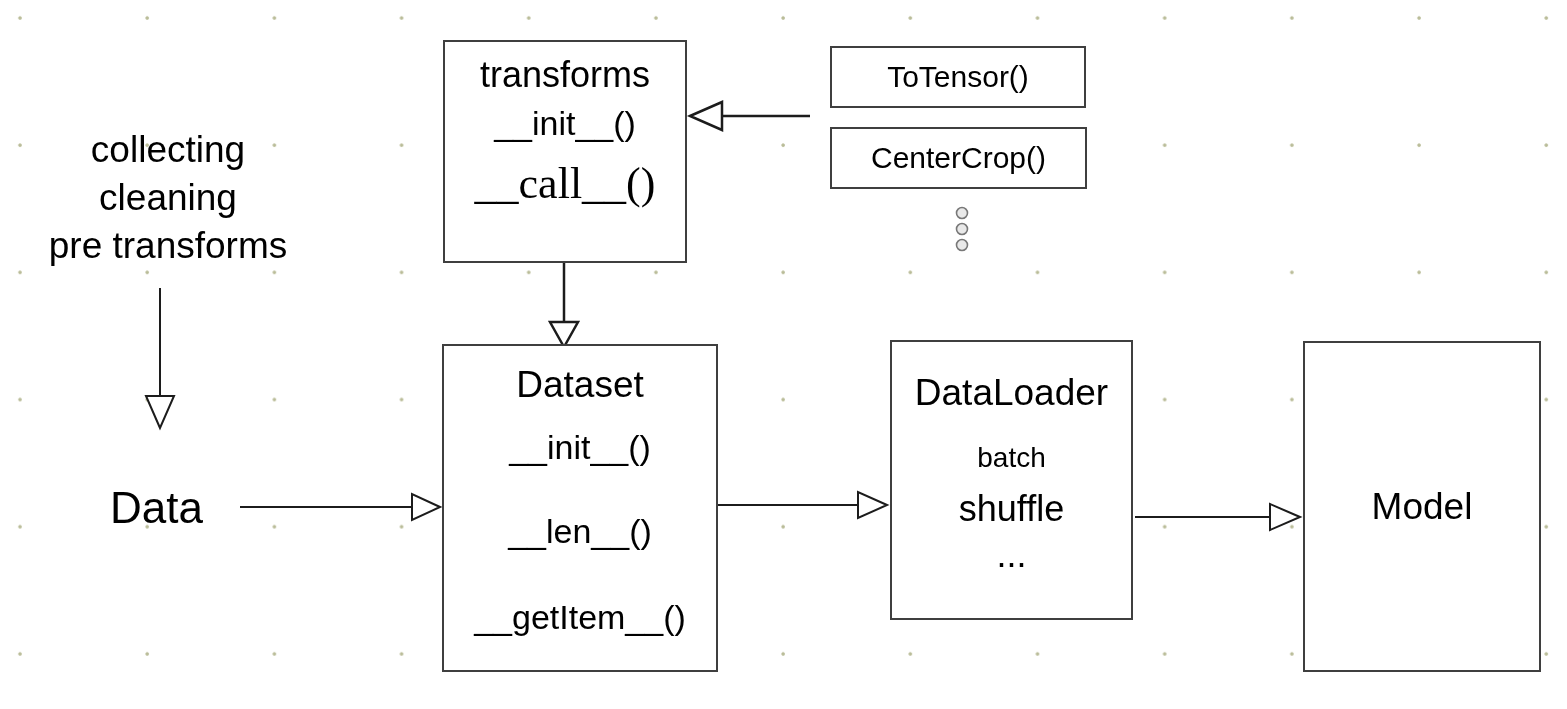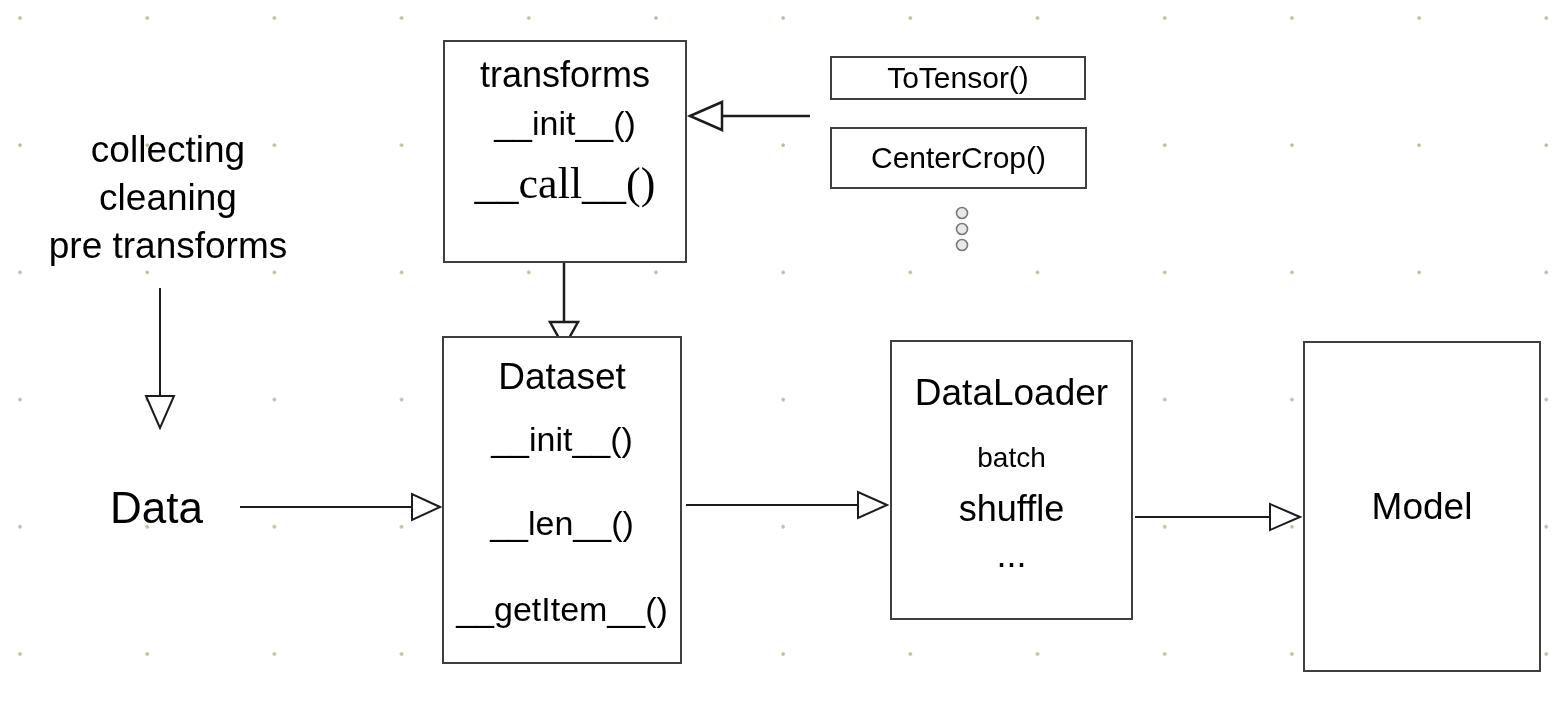--- a/index.html
+++ b/index.html
@@ -37,34 +37,34 @@
     left: 0;
     width: 100%;
     text-align: center;
     white-space: nowrap;
   }
   .box-transforms { left: 443px; top: 40px; width: 244px; height: 223px; }
   .box-transforms .title   { top: 12px;  font-size: 36px; }
   .box-transforms .method0 { top: 62px;  font-size: 34px; }
   .box-transforms .method1 { top: 116px; font-size: 44px; font-family: Liberation Serif, serif; }
 
-  .box-totensor  { left: 830px; top: 46px;  width: 256px; height: 44px; border-width: 2px; margin-top: 10px; }
+  .box-totensor  { left: 830px; top: 46px;  width: 256px; height: 62px; border-width: 2px; }
   .box-centercrop{ left: 830px; top: 127px; width: 257px; height: 62px; border-width: 2px; padding-left: 32px; }
   .small-box-label {
     position: absolute;
     left: 0; top: 0;
     width: 100%; height: 100%;
     display: flex;
     align-items: center;
     justify-content: center;
     font-size: 30px;
     white-space: nowrap;
   }
 
-  .box-dataset { left: 442px; top: 336px; width: 240px; height: 328px; }
+  .box-dataset { left: 442px; top: 344px; width: 276px; height: 328px; }
   .box-dataset .title   { top: 18px;  font-size: 37px; }
   .box-dataset .method0 { top: 82px;  font-size: 34px; }
   .box-dataset .method1 { top: 166px; font-size: 34px; }
   .box-dataset .method2 { top: 252px; font-size: 34px; }
 
   .box-dataloader { left: 890px; top: 340px; width: 243px; height: 280px; }
   .box-dataloader .title { top: 30px;  font-size: 37px; }
   .box-dataloader .opt0  { top: 100px; font-size: 28px; }
   .box-dataloader .opt1  { top: 146px; font-size: 36px; }
   .box-dataloader .opt2  { top: 192px; font-size: 36px; }

